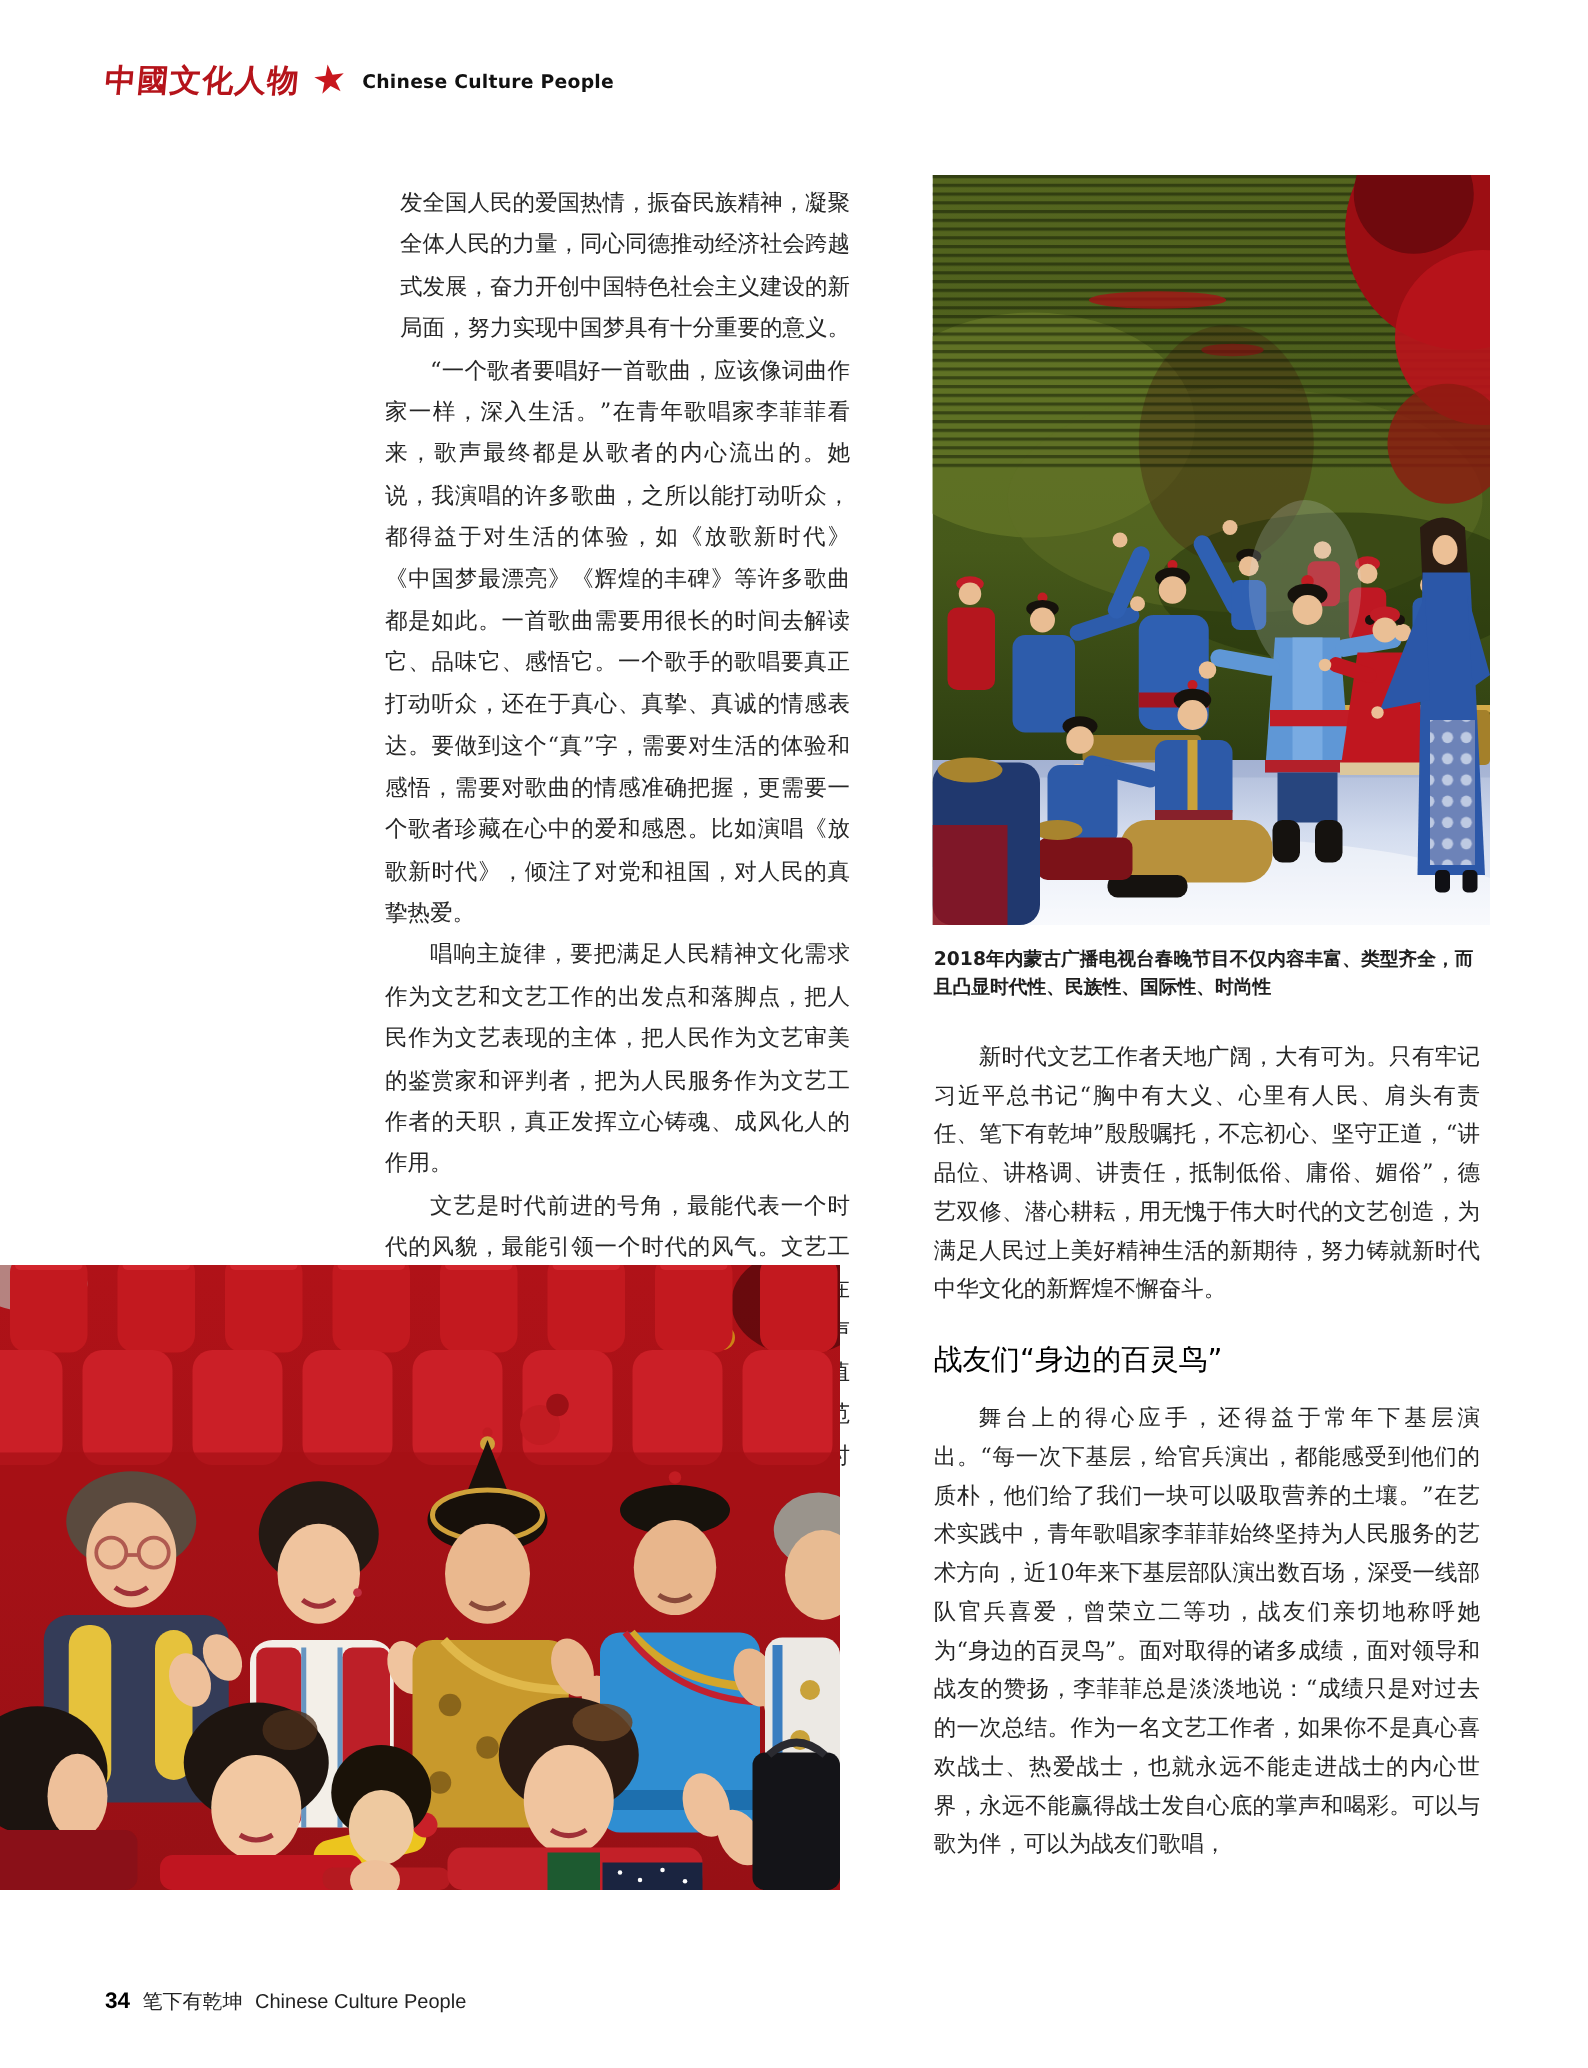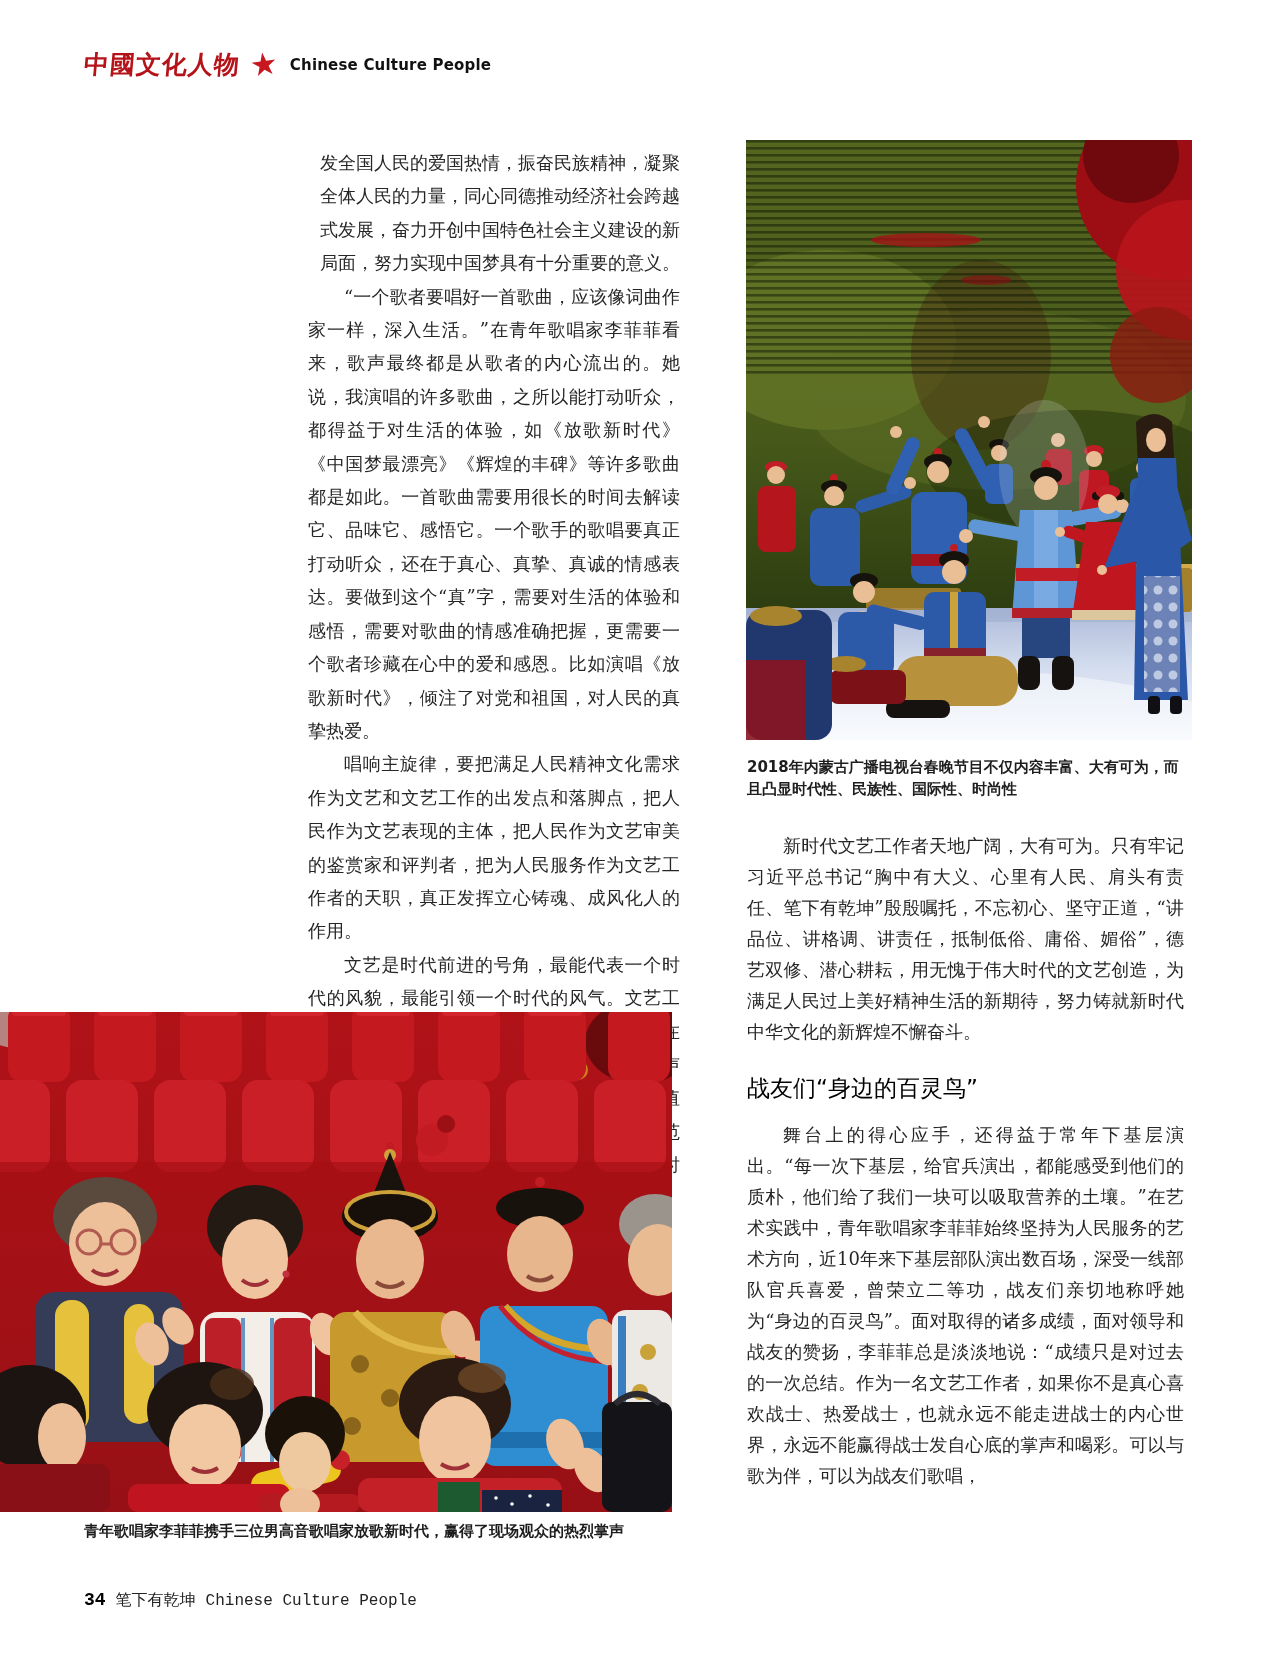--- a/index.html
+++ b/index.html
@@ -47,21 +47,21 @@
   .caption {
     font-family:"DejaVu Sans","Liberation Sans",sans-serif;
     font-weight:bold; font-size:15px; line-height:22px; color:#1e1e1e;
   }
   .caption-stage    { position:absolute; left:747px; top:756px; width:440px; }
   .caption-audience { position:absolute; left:84px;  top:1520px; width:580px; }
 
   
   .footer {
     position:absolute; left:84px; top:1590px; display:flex; align-items:baseline; gap:10px;
-    font-family:Liberation Mono, monospace; color:#222; font-size:16px;justify-content:center;
+    font-family:Liberation Sans, sans-serif; color:#222; font-size:16px;justify-content:center;
   }
   .page-num { font-weight:bold; font-size:18px; color:#000; }
 </style>
 </head>
 <body>
 
 <div class="page">
 
   <div class="header">
     <span class="logo-cn">中國文化人物</span>
@@ -208,21 +208,21 @@
         <rect x="84" y="530" width="76" height="34" rx="8" fill="#7c1218"></rect>
         <ellipse cx="100" cy="524" rx="20" ry="8" fill="#a8842e"></ellipse>
 
         <rect x="0" y="470" width="86" height="130" rx="16" fill="#20386e"></rect>
         <ellipse cx="30" cy="476" rx="26" ry="10" fill="#a8842e"></ellipse>
         <rect x="0" y="520" width="60" height="80" fill="#8a1420" opacity="0.9"></rect>
       </g>
     </svg>
   </div>
 
-  <div class="caption caption-stage">2018年内蒙古广播电视台春晚节目不仅内容丰富、大有可为，而且凸显时代性、民族性、国际性、时尚性</div>
+  <div class="caption caption-stage">2018年内蒙古广播电视台春晚节目不仅内容丰富、类型齐全，而且凸显时代性、民族性、国际性、时尚性</div>
 
   <div class="col-right">
     <p>新时代文艺工作者天地广阔，大有可为。只有牢记习近平总书记“胸中有大义、心里有人民、肩头有责任、笔下有乾坤”殷殷嘱托，不忘初心、坚守正道，“讲品位、讲格调、讲责任，抵制低俗、庸俗、媚俗”，德艺双修、潜心耕耘，用无愧于伟大时代的文艺创造，为满足人民过上美好精神生活的新期待，努力铸就新时代中华文化的新辉煌不懈奋斗。</p>
     <h2 class="section-heading">战友们“身边的百灵鸟”</h2>
     <p>舞台上的得心应手，还得益于常年下基层演出。“每一次下基层，给官兵演出，都能感受到他们的质朴，他们给了我们一块可以吸取营养的土壤。”在艺术实践中，青年歌唱家李菲菲始终坚持为人民服务的艺术方向，近10年来下基层部队演出数百场，深受一线部队官兵喜爱，曾荣立二等功，战友们亲切地称呼她为“身边的百灵鸟”。面对取得的诸多成绩，面对领导和战友的赞扬，李菲菲总是淡淡地说：“成绩只是对过去的一次总结。作为一名文艺工作者，如果你不是真心喜欢战士、热爱战士，也就永远不能走进战士的内心世界，永远不能赢得战士发自心底的掌声和喝彩。可以与歌为伴，可以为战友们歌唱，</p>
   </div>
 
   <div class="photo-audience">
     <svg viewBox="0 0 672 500" xmlns="http://www.w3.org/2000/svg">
       <defs>
@@ -356,21 +356,20 @@
           <circle cx="548" cy="493" r="1.8" fill="#fff"></circle>
         <ellipse cx="565" cy="432" rx="18" ry="26" fill="#eec09a" transform="rotate(-18 565 432)"></ellipse>
         <ellipse cx="592" cy="458" rx="16" ry="24" fill="#eec09a" transform="rotate(-30 592 458)"></ellipse>
         <ellipse cx="300" cy="492" rx="20" ry="16" fill="#eec09a"></ellipse>
         <rect x="602" y="390" width="70" height="110" rx="10" fill="#141418"></rect>
         <path d="M615,392 Q637,372 660,392" stroke="#2a2a30" stroke-width="6" fill="none"></path>
       </g>
     </svg>
   </div>
 
-  <div class="caption caption-audience">青年歌唱家李菲菲携手三位男高音歌唱家放歌新时代，赢得了现场观众的热烈掌声</div>
 
   <div class="footer">
     <span class="page-num">34</span>
     <span>笔下有乾坤</span>
     <span>Chinese Culture People</span>
   </div>
 
 </div>
 
 </body></html>

